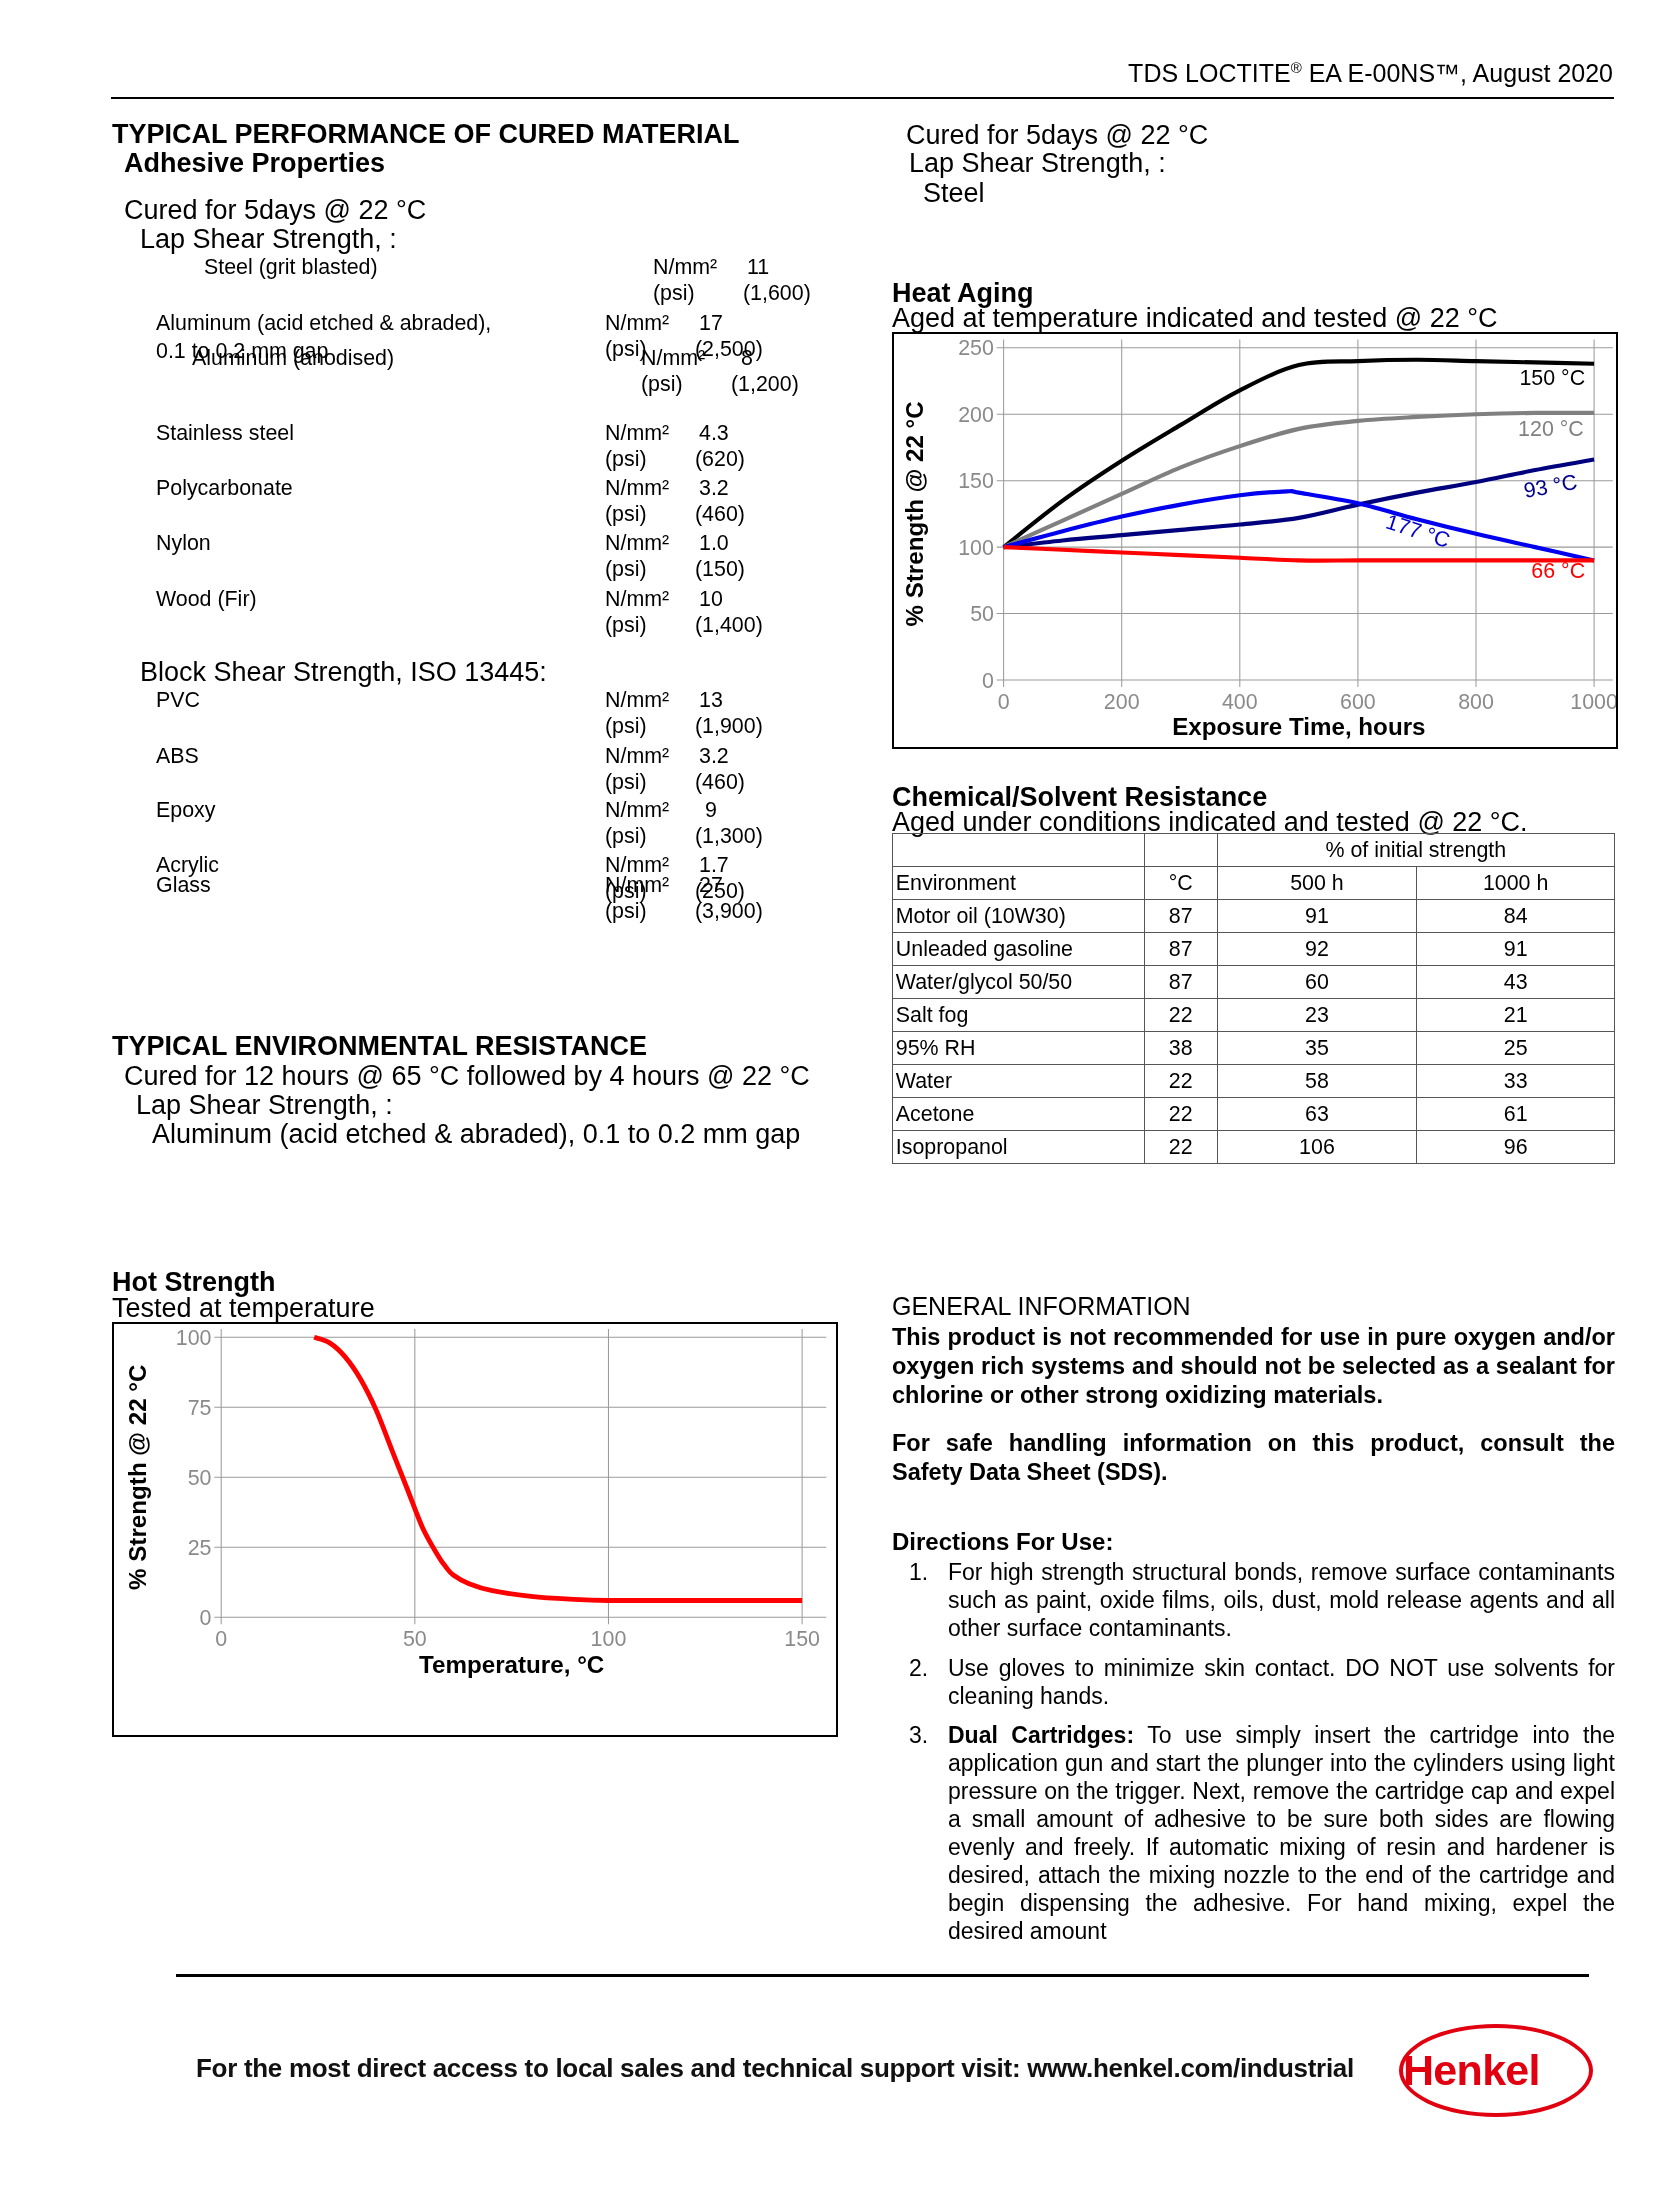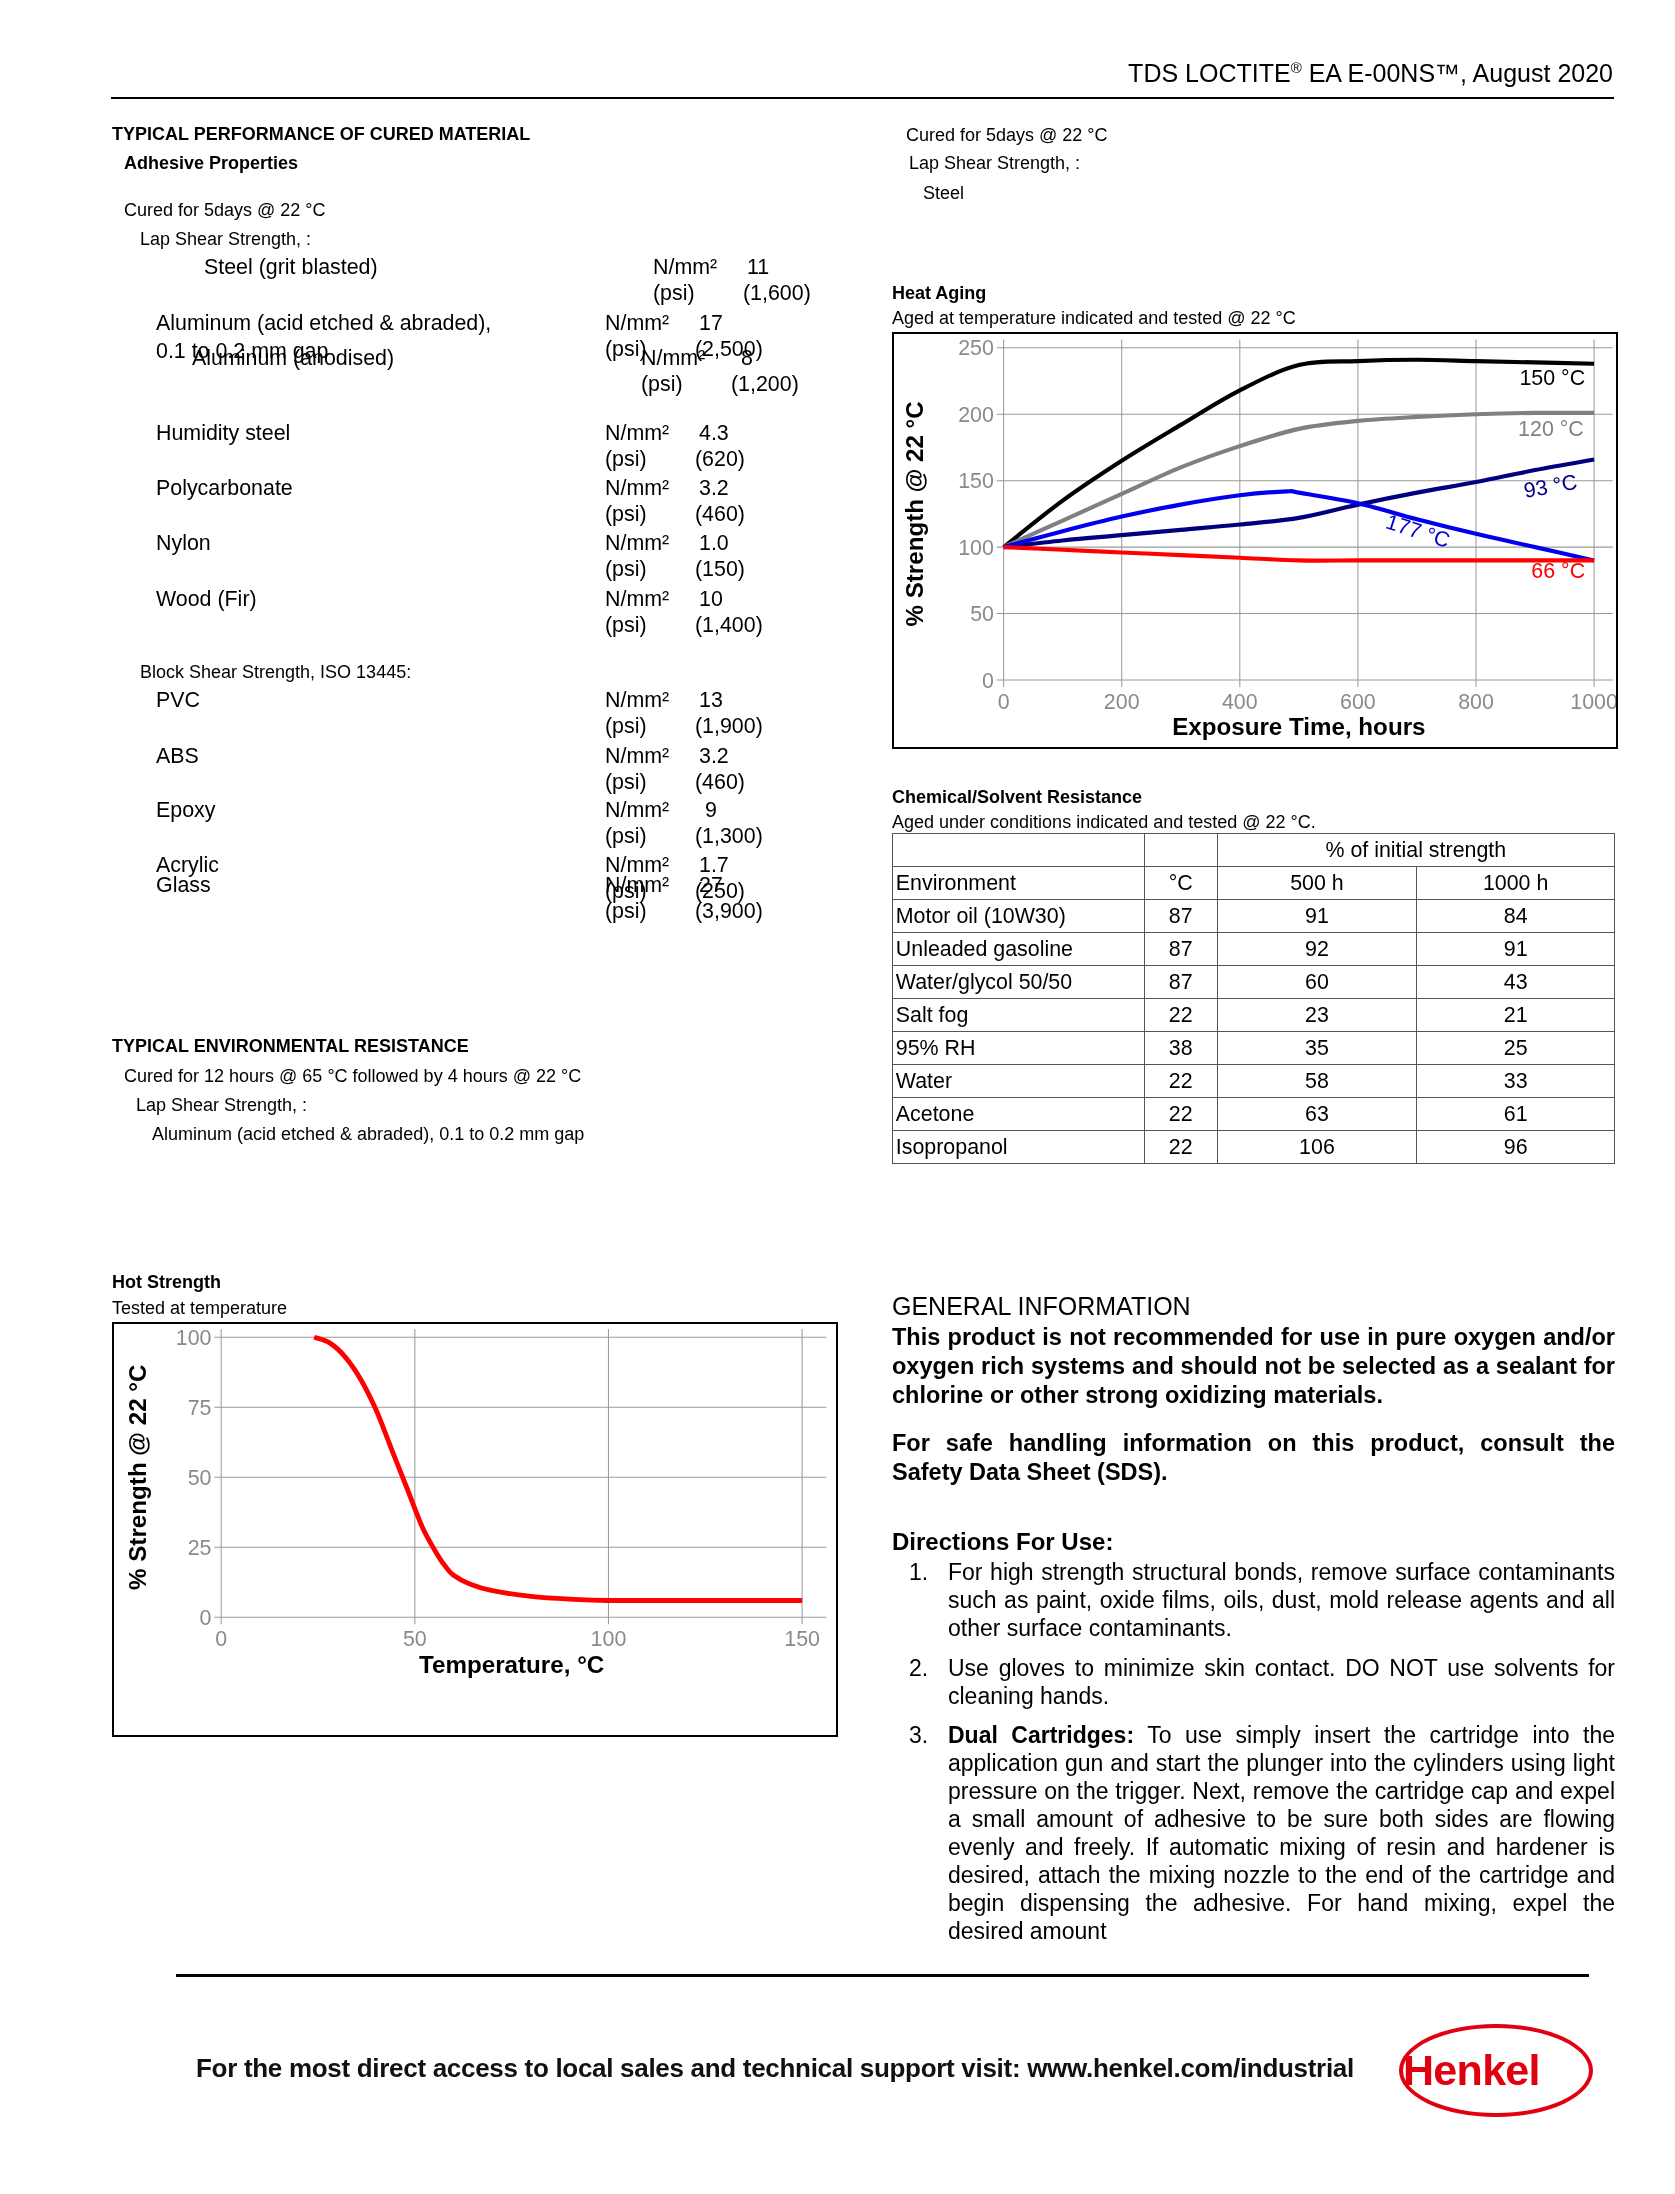--- a/index.html
+++ b/index.html
@@ -1,19 +1,19 @@
 <!DOCTYPE html>
 <html style="font-size:11px"><head>
 <meta charset="utf-8">
 <style>
   html, body { margin: 0; padding: 0; background: #ffffff; }
   body { width: 1676px; height: 2194px; position: relative; overflow: hidden;
          font-family: "Liberation Sans", sans-serif; color: #000; }
   .abs { position: absolute; }
-  .txt { font-size: 18px; line-height: 28px; white-space: nowrap; }
+  .txt { font-size: 27px; line-height: 28px; white-space: nowrap; }
   .b { font-weight: bold; }
   
   #hdr { left: 1037px; top: 59px; width: 576px; text-align: right; font-size: 25px; }
   #hdr sup { font-size: 15px; }
   #hdr-rule { left: 111px; top: 97px; width: 1503px; height: 2.1px; background: #000; }
 
   
   .prop-row { position: absolute; left: 156px; width: 622px; height: 55px; }
   .prop-name { position: absolute; left: 0; top: 0; font-size: 21.4px; line-height: 28px; width: 387px; text-align: justify; }
   .prop-unit { position: absolute; left: 449px; font-size: 21.4px; line-height: 28px; }
@@ -71,21 +71,21 @@
     </div>
     <div class="prop-row" style="top: 344px; margin-left: 36px;">
       <div class="prop-name">Aluminum (anodised)</div>
       <div class="prop-name" style="top:28px"></div>
       <div class="prop-unit" style="top:0">N/mm²</div>
       <div class="prop-val" style="top:0;left:549px">8</div>
       <div class="prop-unit" style="top:26px">(psi)</div>
       <div class="prop-val" style="top:26px;left:539px">(1,200)</div>
     </div>
     <div class="prop-row" style="top: 419px;">
-      <div class="prop-name">Humidity steel</div>
+      <div class="prop-name">Stainless steel</div>
       <div class="prop-name" style="top:28px"></div>
       <div class="prop-unit" style="top:0">N/mm²</div>
       <div class="prop-val" style="top:0;left:543px">4.3</div>
       <div class="prop-unit" style="top:26px">(psi)</div>
       <div class="prop-val" style="top:26px;left:539px">(620)</div>
     </div>
     <div class="prop-row" style="top: 474px;">
       <div class="prop-name">Polycarbonate</div>
       <div class="prop-name" style="top:28px"></div>
       <div class="prop-unit" style="top:0">N/mm²</div>

